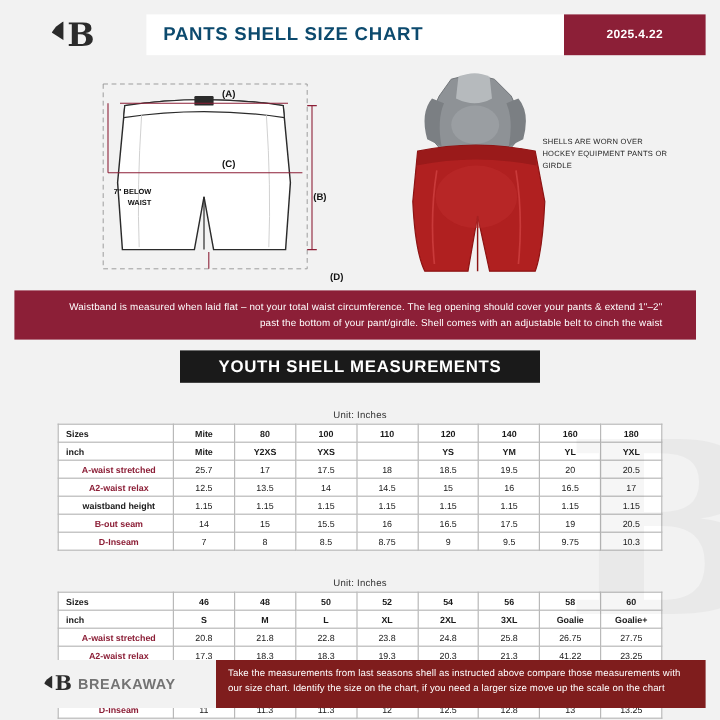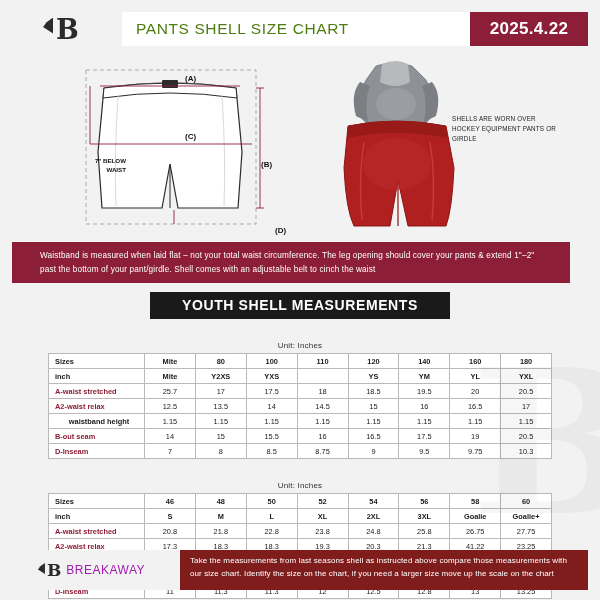--- a/index.html
+++ b/index.html
@@ -44,32 +44,32 @@
     background: #2b2b2b;
     clip-path: polygon(100% 0, 100% 100%, 0 60%, 35% 30%);
   }
   .title-cell {
     flex: 1;
     background: #fff;
     display: flex;
     align-items: center;
     padding-left: 14px;
     font-size: 15.5px;
-    font-weight: normal;
+    font-weight: bold;
     letter-spacing: .6px;
-    color: #4d7c0f;
+    color: #0c4a6e;
   }
   .date-cell {
     width: 118px;
     background: #8c1f37;
     color: #fff;
     display: flex;
     align-items: center;
     justify-content: center;
-    font-size: 17px;
+    font-size: 10px;
     font-weight: bold;
     letter-spacing: .3px;
   }
   
   .diagram {
     position: relative;
     margin: 6px 12px 0 12px;
     height: 184px;
     background: #f2f2f2;
   }
@@ -90,24 +90,24 @@
     font-size: 6.2px;
     line-height: 1.4;
     color: #111;
     font-weight: bold;
     text-align: right;
     width: 36px;
   }
   .lbl { position: absolute; font-size: 8px; font-weight: bold; color: #111; }
   
   .note-bar {
-    margin: 6px 30px 0 12px;
+    margin: 6px 20px 0 12px;
     background: #8c1f37;
     color: #fff;
-    text-align: left;
+    text-align: right;
     font-size: 8.2px;
     line-height: 1.65;
     padding: 7px 28px;
     letter-spacing: .15px;
   }
   
   .section-head {
     margin: 9px auto 0 auto;
     width: 300px;
     background: #1a1a1a;
@@ -143,21 +143,21 @@
     padding: 0 1px;
   }
   td.rowlabel, th.rowlabel {
     width: 96px;
     text-align: left;
     padding-left: 6px;
     font-weight: bold;
     margin-left: 16px;
   }
   tr.headrow td, tr.headrow th { font-weight: bold; }
-  td.lbl-red { color: #8c1f37; font-weight: bold; text-align: left; padding-left: 6px; }
+  td.lbl-red { color: #8c1f37; font-weight: bold; text-align: center; padding-left: 6px; }
   td.lbl-dark { color: #1a1a1a; font-weight: bold; text-align: center; padding-left: 6px; }
   
   .footer {
     position: absolute;
     left: 12px; right: 12px; bottom: 10px;
     height: 40px;
     display: flex;
   }
   .footer-logo {
     width: 168px;
@@ -177,23 +177,23 @@
   .footer-logo .fb:before {
     content: "";
     position: absolute;
     left: -9px; top: 3px;
     width: 7px; height: 11px;
     background: #2b2b2b;
     clip-path: polygon(100% 0, 100% 100%, 0 60%, 35% 30%);
   }
   .footer-word {
     font-size: 12px;
-    font-weight: normal;
+    font-weight: bold;
     letter-spacing: .5px;
-    color: #a21caf;
+    color: #737373;
   }
   .footer-note {
     flex: 1;
     background: #7f1d1d;
     color: #fff;
     font-size: 8px;
     line-height: 1.6;
     padding: 5px 10px 0 10px;
     letter-spacing: .1px;
   }

